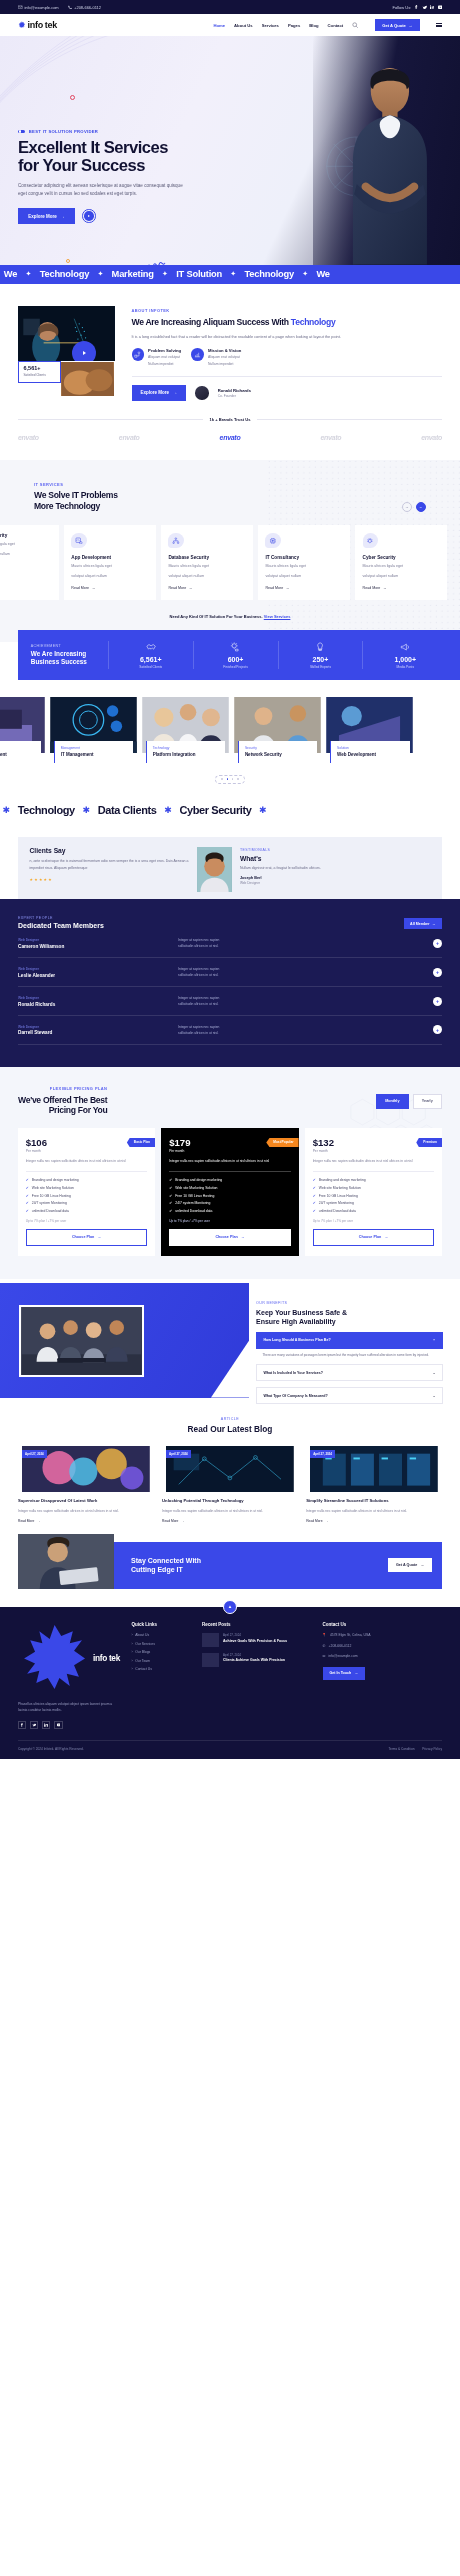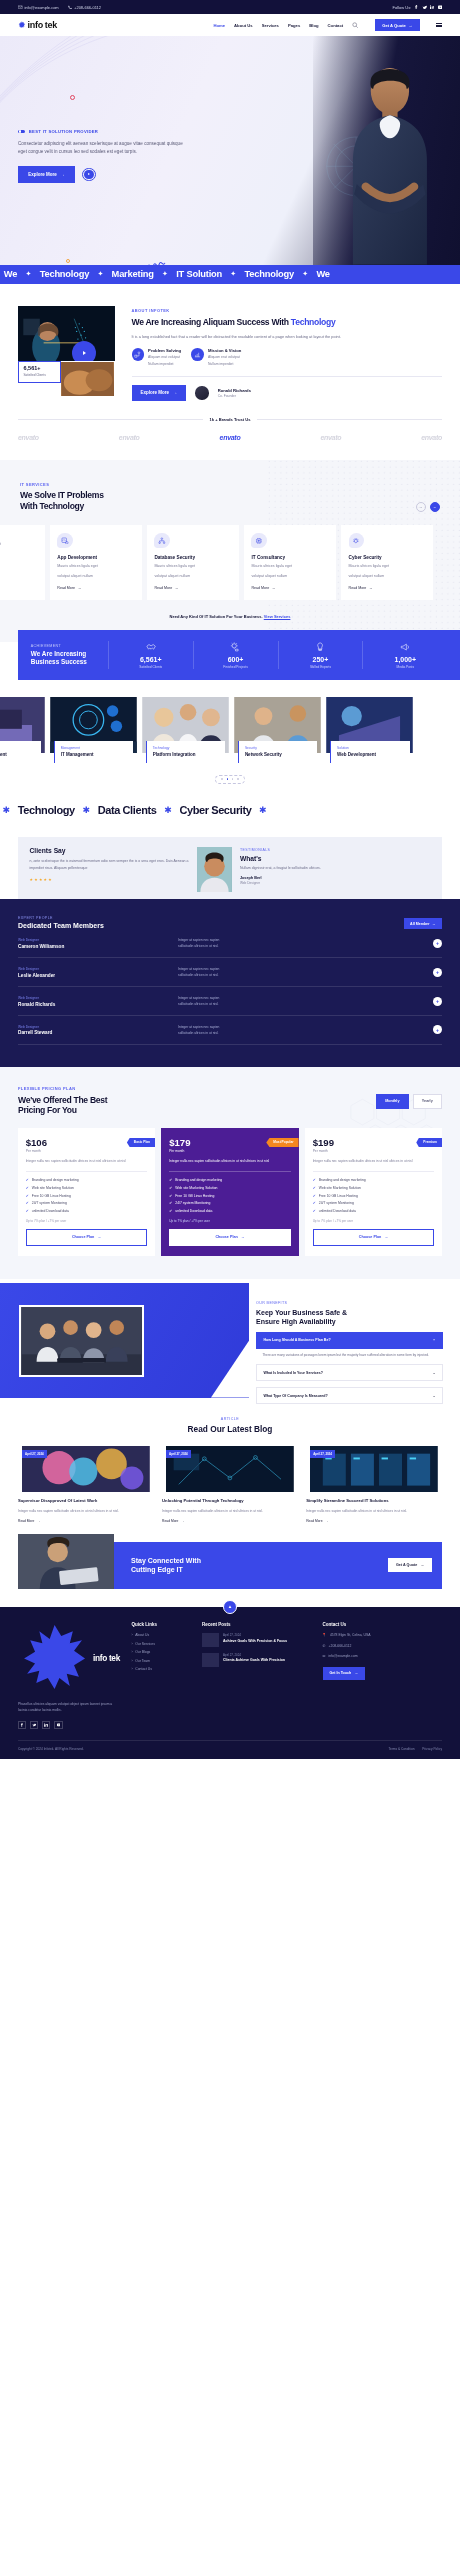--- a/index.html
+++ b/index.html
@@ -117,21 +117,21 @@
   
   .brands { padding:16.6px 18px 19px; }
   .brands-head { display:flex; align-items:center; gap:6.4px; }
   .brands-head .line { flex:1; height:0.6px; background:#e5e5ef; }
   .brands-head .t { font-size:4.1px; font-weight:bold; color:#121233; }
   .brand-row { display:flex; justify-content:space-between; align-items:center; margin-top:11.5px; }
   .brand { font-size:7px; font-weight:bold; color:#d4d4de; letter-spacing:-0.3px; font-style:italic; }
   .brand.on { color:#3a48e8; }
 
   
-  .services { position:relative; background:#f5f6fa; padding:22px 2px 23px; overflow:hidden; }
+  .services { position:relative; background:#f5f6fa; padding:22px 16px 23px; overflow:hidden; }
   .dots-bg { position:absolute; right:0; top:0; width:192px; height:192px; opacity:.55; }
   .svc-head { display:flex; align-items:flex-end; padding:0 18px; position:relative; z-index:2; }
   .svc-nav { margin-left:auto; display:flex; gap:3.8px; }
   .nav-circ { width:10.2px; height:10.2px; border-radius:50%; border:0.6px solid #c8c8dd; display:flex; align-items:center; justify-content:center; font-size:3.8px; color:#8a8aa5; background:transparent; }
   .nav-circ.on { background:#3a48e8; border-color:#3a48e8; color:#fff; }
   .svc-track { display:flex; gap:5.1px; margin-top:12.8px; padding-left:11.5px; position:relative; z-index:2; }
   .svc-card { background:#fff; width:92px; flex:0 0 auto; padding:8.3px 7.7px 9.6px; }
   .svc-ic { width:15.3px; height:15.3px; border-radius:50% 50% 50% 3.8px; background:#e8e9fb; display:flex; align-items:center; justify-content:center; margin-bottom:7px; }
   .svc-card h4 { font-size:4.7px; font-weight:bold; color:#121233; }
   .svc-card p { font-size:3.6px; line-height:1.9; color:#7b7b96; margin-top:3.2px; }
@@ -193,27 +193,27 @@
   .team-row:first-of-type { border-top:0.6px solid rgba(255,255,255,.12); margin-top:9px; }
   .tr-role { font-size:3.3px; color:#7b83ef; }
   .tr-name { font-size:4.7px; font-weight:bold; color:#fff; margin-top:1.9px; }
   .tr-left { width:160px; }
   .tr-txt { flex:1; font-size:3.3px; line-height:1.9; color:#a9aed6; }
   .tr-plus { width:9px; height:9px; border-radius:50%; background:#fff; color:#3a48e8; display:flex; align-items:center; justify-content:center; font-size:5.1px; font-weight:bold; margin-left:auto; }
 
   
   .pricing { background:#f4f6fb; padding:19px 18px 23px; position:relative; overflow:hidden; }
   .hex-bg { position:absolute; right:0; top:12.8px; width:122px; height:122px; opacity:.5; }
-  .pr-head { display:flex; align-items:center; position:relative; z-index:2; }
+  .pr-head { display:flex; align-items:center; position:relative; z-index:2;text-align:right; }
   .pr-toggle { margin-left:auto; display:flex; gap:3.8px; }
   .tg { font-size:3.7px; font-weight:bold; padding:4.5px 8.3px; border:0.6px solid #dcdcea; color:#5a5a78; background:#fff; }
   .tg.on { background:#3a48e8; color:#fff; border-color:#3a48e8; }
   .pr-cards { display:flex; gap:6.4px; margin-top:11.5px; position:relative; z-index:2; }
   .pr-card { flex:1; background:#fff; padding:9px 7.7px 10.2px; position:relative; }
-  .pr-card.hl { background:#4c1d95; }
+  .pr-card.hl { background:#000000; }
   .pr-ribbon { position:absolute; right:0; top:10.2px; background:#3a48e8; color:#fff; font-size:3.2px; font-weight:bold; padding:2.6px 5.1px 2.6px 7px; clip-path:polygon(10% 0,100% 0,100% 100%,10% 100%,0 50%); }
   .pr-card.hl .pr-ribbon { background:#f5871f; }
   .pr-price { font-size:9.6px; font-weight:bold; color:#121233; }
   .pr-card.hl .pr-price, .pr-card.hl .pr-per, .pr-card.hl .pr-desc, .pr-card.hl li { color:#fff; }
   .pr-per { font-size:3.3px; color:#8585a0; margin-top:1.3px; }
   .pr-desc { font-size:3.3px; line-height:1.85; color:#7b7b96; margin-top:5.1px; padding-bottom:6.4px; border-bottom:0.6px solid #ebebf4; }
   .pr-card.hl .pr-desc { border-color:rgba(255,255,255,.25); }
   .pr-list { list-style:none; margin-top:6.4px; }
   .pr-list li { font-size:3.4px; color:#4a4a68; display:flex; align-items:center; gap:3.2px; margin-bottom:3.8px; }
   .chk { color:#3a48e8; font-size:3.5px; }
@@ -385,20 +385,24 @@
       <path d="M108 100c-10 3-16 8-16 14 0 10 7 22 16 22s16-12 16-22c0-6-6-11-16-14z" fill="#f2f4f8"></path>
       <path d="M56 208c18 18 40 26 52 26s34-8 52-26l4 16c-20 22-40 30-56 30s-36-8-56-30z" fill="#25304e"></path>
       <path d="M70 212c14 12 28 18 38 18s24-6 38-18" fill="none" stroke="#a06f4c" stroke-width="13" stroke-linecap="round"></path>
     </svg>
 
     <div class="hero-inner">
       <div class="badge-row">
         <span class="pill"></span>
         <span class="eyebrow">BEST IT SOLUTION PROVIDER</span>
       </div>
+      <h1>
+        <span>Excellent It Services</span><br>
+        <span>for Your Success</span>
+      </h1>
       <p>Consectetur adipiscing elit aenean scelerisque at augue vitae consequat quisque eget congue velit in cursus leo sed sodales est eget turpis.</p>
       <div class="hero-cta">
         <div class="btn-primary">
           <span>Explore More</span>
             <span>→</span>
         </div>
         <div class="play-ring">
           <div class="play-dot"></div>
         </div>
       </div>
@@ -539,21 +543,21 @@
             <circle cx="2" cy="2" r="1" fill="#d3d6e6"></circle>
           </pattern>
         </defs>
       <rect width="300" height="300" fill="url(#dotp)"></rect>
     </svg>
     <div class="svc-head">
       <div>
         <div class="sec-eyebrow">IT SERVICES</div>
         <div class="sec-title">
           <span>We Solve IT Problems</span><br>
-          <span>With Technology</span>
+          <span>More Technology</span>
         </div>
       </div>
       <div class="svc-nav">
         <div class="nav-circ">→</div>
         <div class="nav-circ on">←</div>
       </div>
     </div>
     <div class="svc-track">
       <div class="svc-card" style="margin-left:-61px;">
 
@@ -948,21 +952,21 @@
             </li>
         </ul>
         <div class="pr-note">Up to 7% plan / +7% per user</div>
         <div class="pr-btn">
             <span>Choose Plan</span>
             <span>→</span>
           </div>
       </div>
       <div class="pr-card">
         <div class="pr-ribbon">Premium</div>
-        <div class="pr-price">$199</div>
+        <div class="pr-price">$132</div>
         <div class="pr-per">Per month</div>
         <div class="pr-desc">Integer nulla nec sapien sollicitudin ultrices in ut nisl ultrices in ut nisl</div>
         <ul class="pr-list">
           <li>
               <span class="chk">✔</span>
               <span>Branding and design marketing</span>
             </li>
           <li>
               <span class="chk">✔</span>
               <span>Web site Marketing Solution</span>

